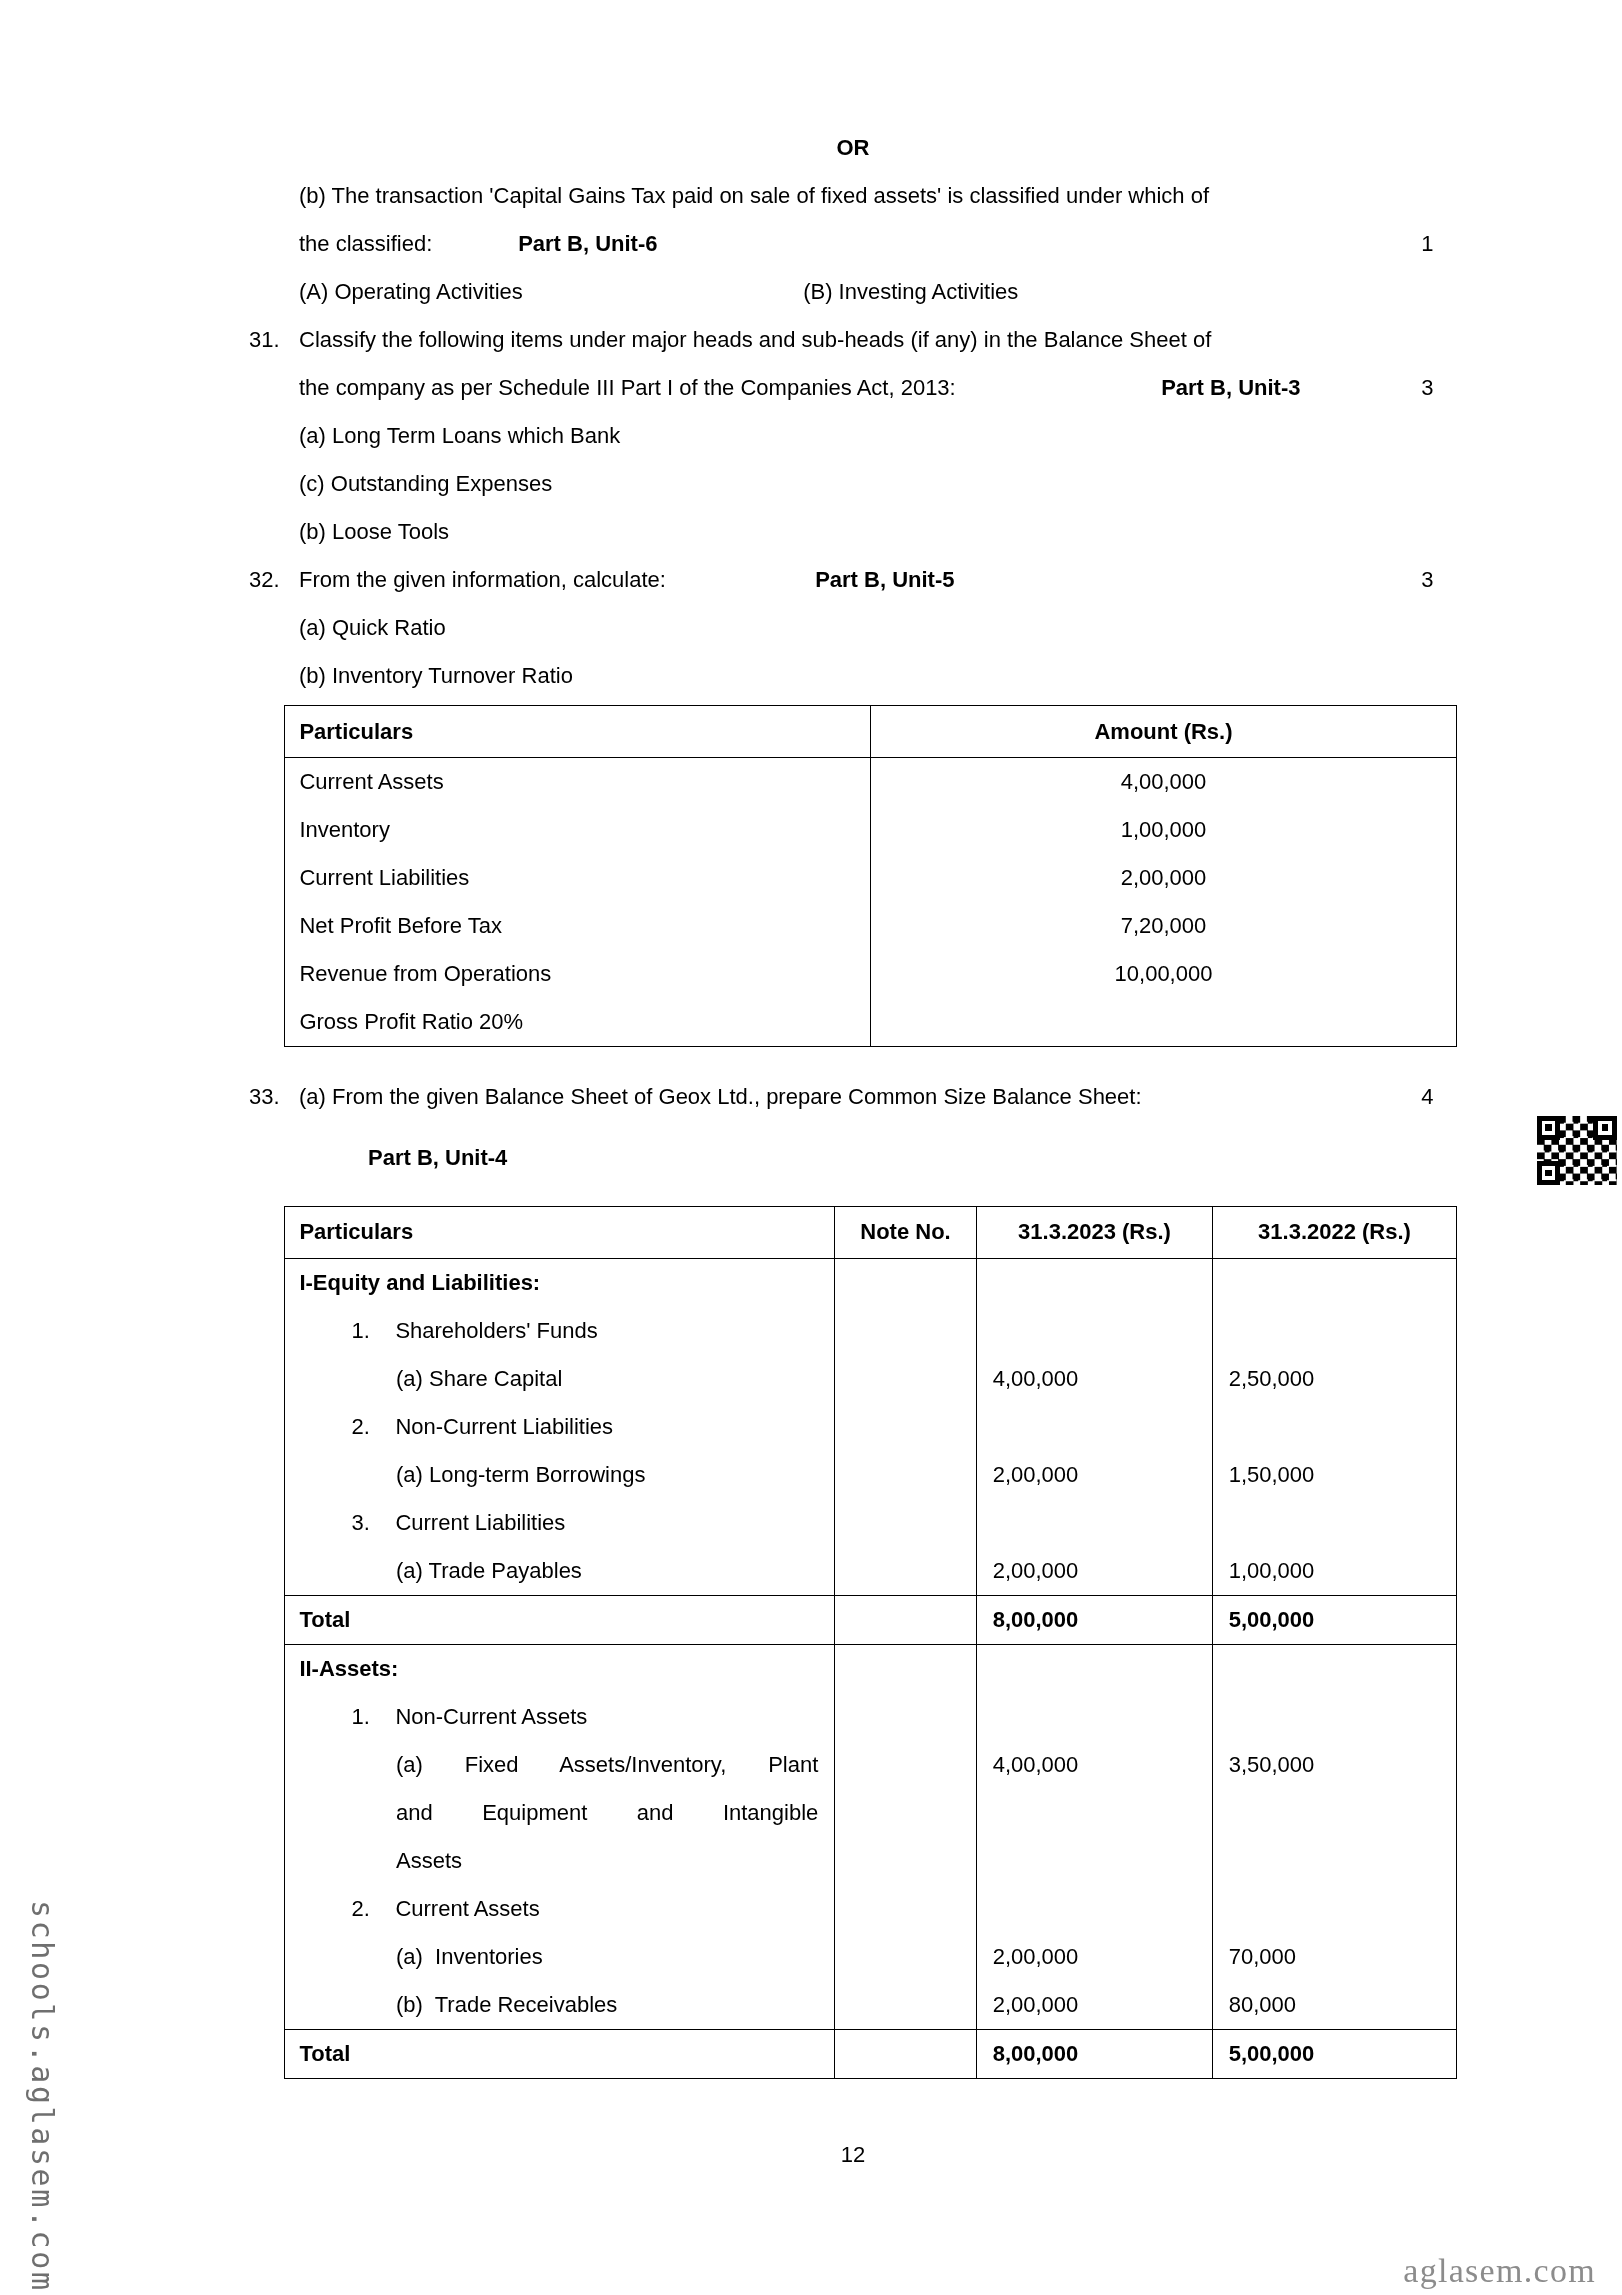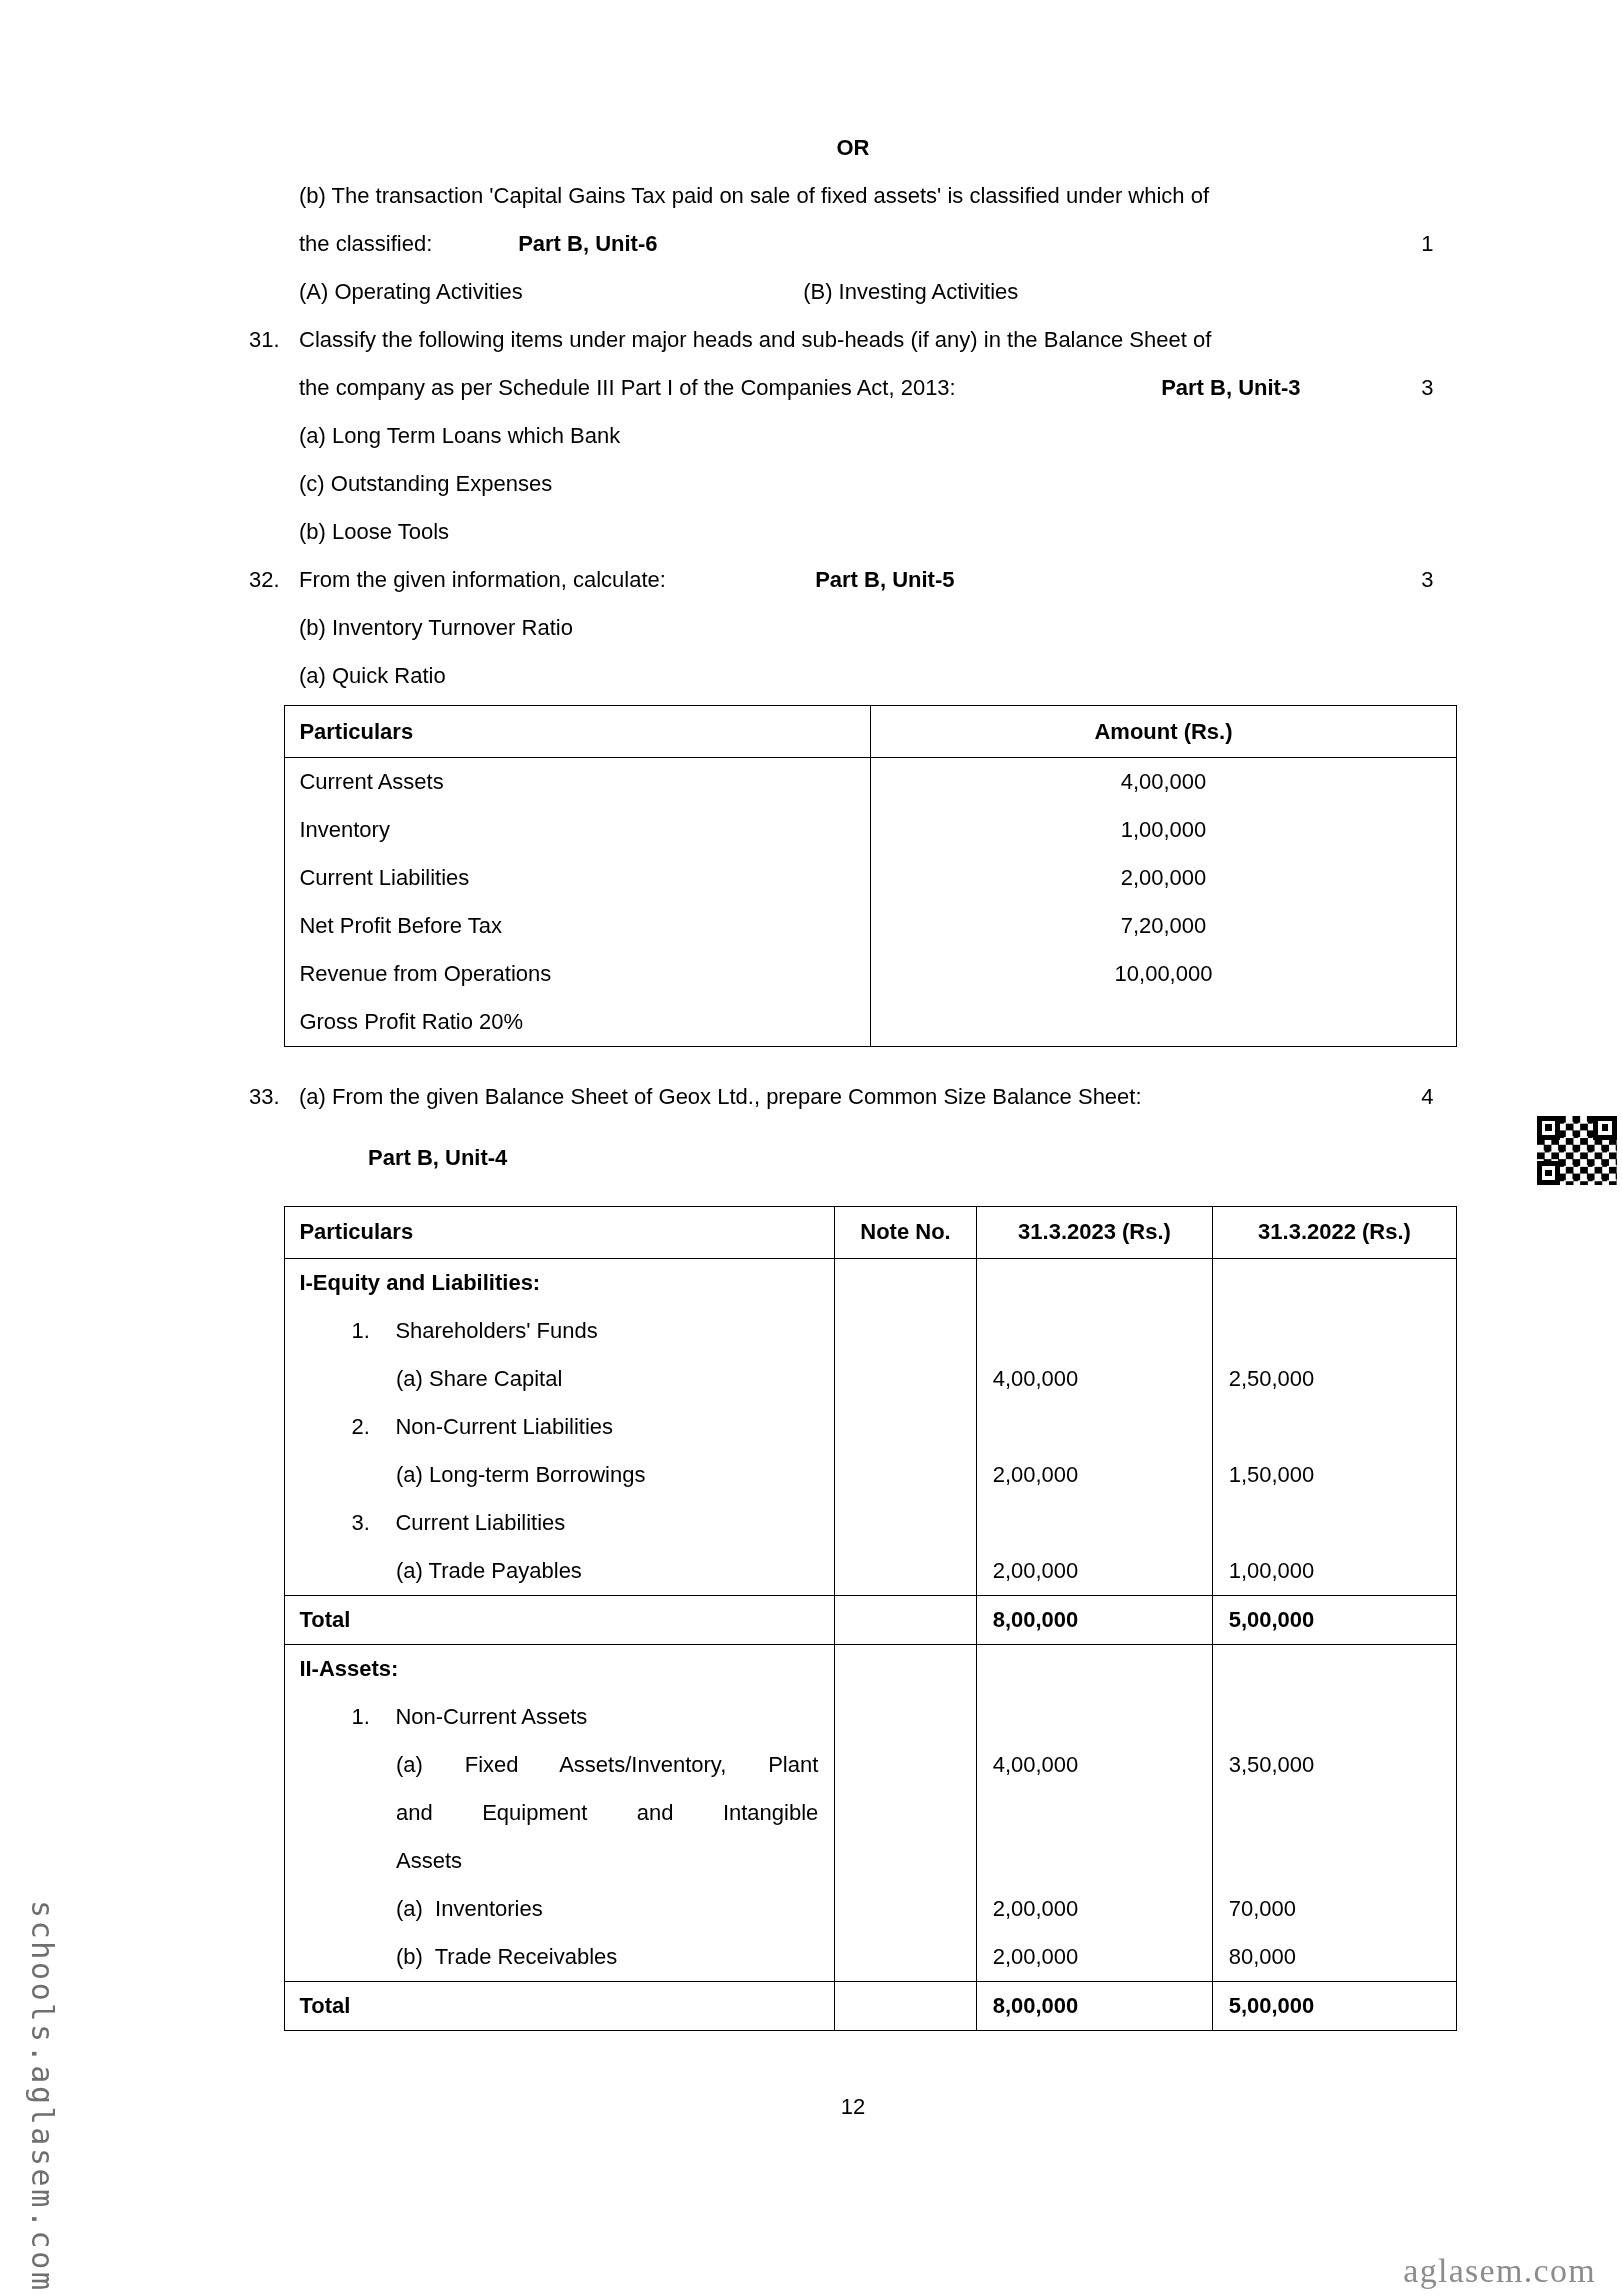--- a/index.html
+++ b/index.html
@@ -100,22 +100,22 @@
     <div class="line">(c) Outstanding Expenses</div>
     <div class="line">(b) Loose Tools</div>
   </div>
 
   <div class="q">
     <div class="line">
       <span class="marks">3</span>
       <span class="qnum">32.</span><span class="w-prefix-32">From the given information, calculate:</span>
       <span class="unit">Part B, Unit-5</span>
     </div>
+    <div class="line">(a) Quick Ratio</div>
     <div class="line">(b) Inventory Turnover Ratio</div>
-    <div class="line">(a) Quick Ratio</div>
   </div>
 
   <table class="t1">
     <tbody>
         <tr>
       <th class="c1">Particulars</th>
       <th class="c2">Amount (Rs.)</th>
     </tr>
     <tr>
       <td class="c1">Current Assets</td>
@@ -235,20 +235,26 @@
       <td class="c1 c-sub fa-cell">
         <div class="jl">(a) Fixed Assets/Inventory, Plant</div>
         <div class="jl">and Equipment and Intangible</div>
         <div>Assets</div>
       </td>
       <td class="c2"></td>
       <td class="c3 vbottom">4,00,000</td>
       <td class="c4 vbottom">3,50,000</td>
     </tr>
 
+    <tr>
+      <td class="c1"><span class="pnum">2.</span><span>Current Assets</span></td>
+      <td class="c2"></td>
+      <td class="c3"></td>
+      <td class="c4"></td>
+    </tr>
 
     <tr>
       <td class="c1 c-sub">(a)&nbsp; Inventories</td>
       <td class="c2"></td>
       <td class="c3">2,00,000</td>
       <td class="c4">70,000</td>
     </tr>
 
     <tr>
       <td class="c1 c-sub">(b)&nbsp; Trade Receivables</td>

